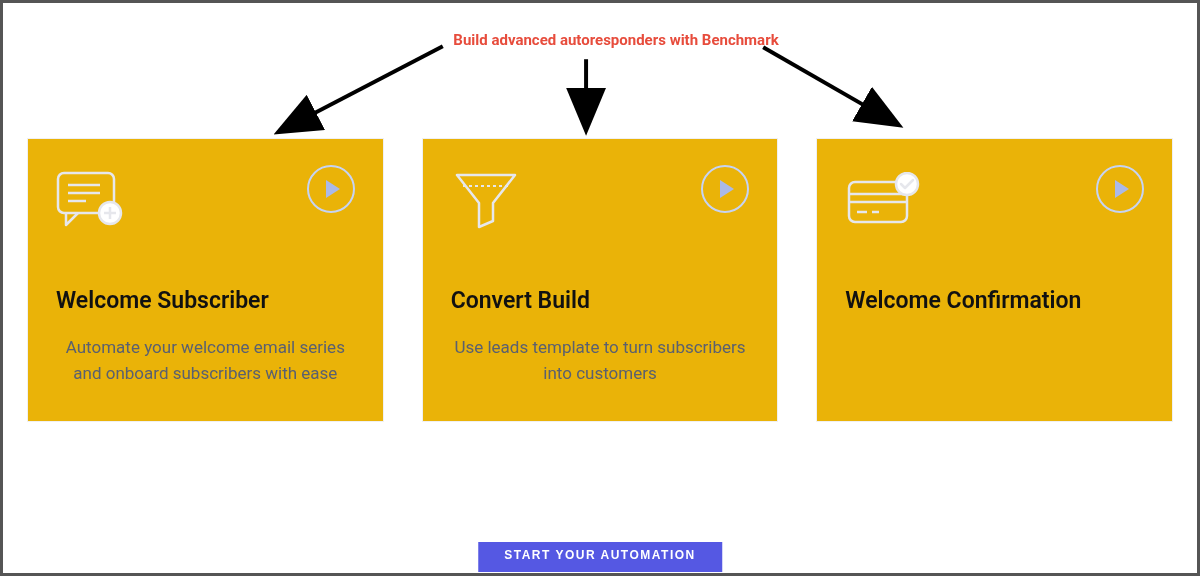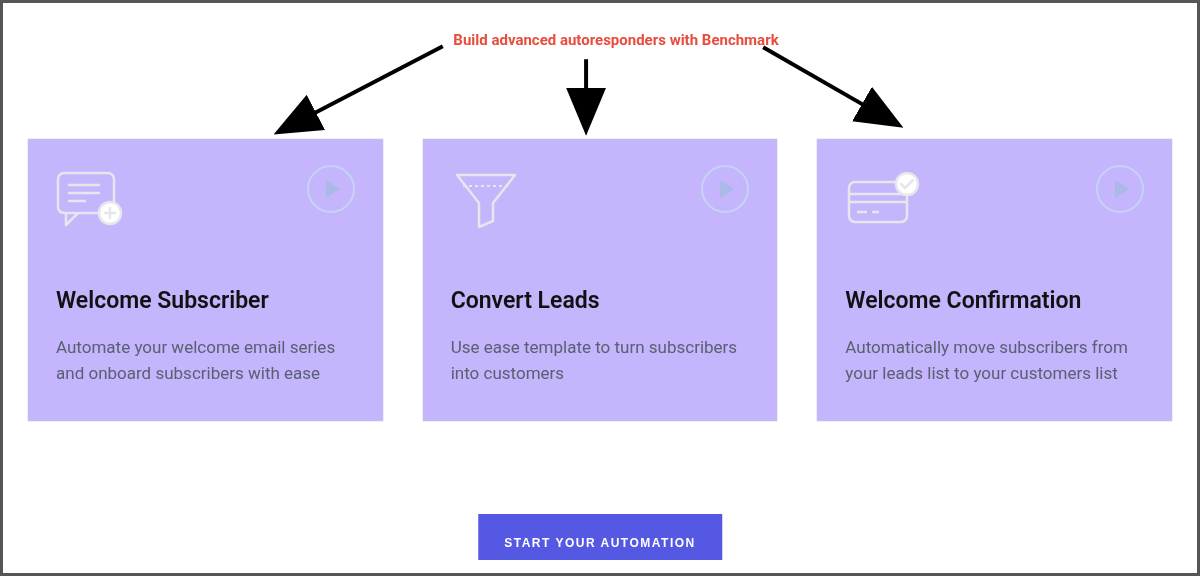--- a/index.html
+++ b/index.html
@@ -39,21 +39,21 @@
       top: 135px;
       left: 24px;
       right: 24px;
       display: flex;
       gap: 38px;
     }
     .card {
       flex: 1;
       border: 1px solid #f0f0f2;
       padding: 26px 28px 34px 28px;
-      background: #c4b5fd;
+      background: #eab308;
     }
     .card-header {
       display: flex;
       justify-content: space-between;
       align-items: flex-start;
       margin-bottom: 42px;
       height: 80px;
     }
     .card-icon {
       width: 80px;
@@ -83,32 +83,33 @@
     .card-title {
       font-size: 23px;
       font-weight: 600;
       color: #111;
       margin-bottom: 20px;
     }
     .card-desc {
       font-size: 17px;
       color: #5a6070;
       line-height: 1.55;
+      text-align: center;
     }
     .cta-btn {
       position: absolute;
-      bottom: 13px;
+      bottom: 1px;
       left: 50%;
       transform: translateX(-50%);
       background: #5558e3;
       color: #fff;
       font-size: 12px;
       font-weight: 600;
       letter-spacing: 1.5px;
-      padding: 22px 26px 10px 26px;
+      padding: 6px 26px 10px 26px;
       border: none;
       cursor: pointer;
       text-transform: uppercase;
     }
   </style>
 </head>
 <body>
 
 <div class="annotation-title">Build advanced autoresponders with Benchmark</div>
 
@@ -152,40 +153,39 @@
       <div class="card-icon">
         <svg width="70" height="62" viewBox="0 0 70 62">
           <path d="M6 6 L64 6 L42 34 L42 52 L28 58 L28 34 Z" fill="none" stroke="#e6e7ec" stroke-width="2.5" stroke-linejoin="round"></path>
           <line x1="12" y1="17" x2="58" y2="17" stroke="#e6e7ec" stroke-width="2" stroke-dasharray="3 3"></line>
         </svg>
       </div>
       <div class="play-btn">
         <div class="play-triangle"></div>
       </div>
     </div>
-    <h3 class="card-title">Convert Leads</h3>
-    <p class="card-desc">Use ease template to turn subscribers into customers</p>
+    <h3 class="card-title">Convert Build</h3>
+    <p class="card-desc">Use leads template to turn subscribers into customers</p>
   </div>
 
   <div class="card">
     <div class="card-header">
       <div class="card-icon">
         <svg width="78" height="56" viewBox="0 0 78 56">
           <rect x="4" y="10" width="58" height="40" rx="6" fill="none" stroke="#e6e7ec" stroke-width="2.5"></rect>
           <line x1="4" y1="22" x2="62" y2="22" stroke="#e6e7ec" stroke-width="2.5"></line>
           <line x1="4" y1="30" x2="62" y2="30" stroke="#e6e7ec" stroke-width="2.5"></line>
           <line x1="12" y1="40" x2="22" y2="40" stroke="#e6e7ec" stroke-width="2.5"></line>
           <line x1="27" y1="40" x2="34" y2="40" stroke="#e6e7ec" stroke-width="2.5"></line>
           <circle cx="62" cy="12" r="11" fill="#fff" stroke="#e6e7ec" stroke-width="2.5"></circle>
           <path d="M56 12 L60 16 L68 8" fill="none" stroke="#e6e7ec" stroke-width="2.5" stroke-linecap="round" stroke-linejoin="round"></path>
         </svg>
       </div>
       <div class="play-btn">
         <div class="play-triangle"></div>
       </div>
     </div>
     <h3 class="card-title">Welcome Confirmation</h3>
-    <p class="card-desc">Automatically move subscribers from your leads list to your customers list</p>
   </div>
 
 </div>
 
 <button class="cta-btn">START YOUR AUTOMATION</button>
 
 </body></html>

